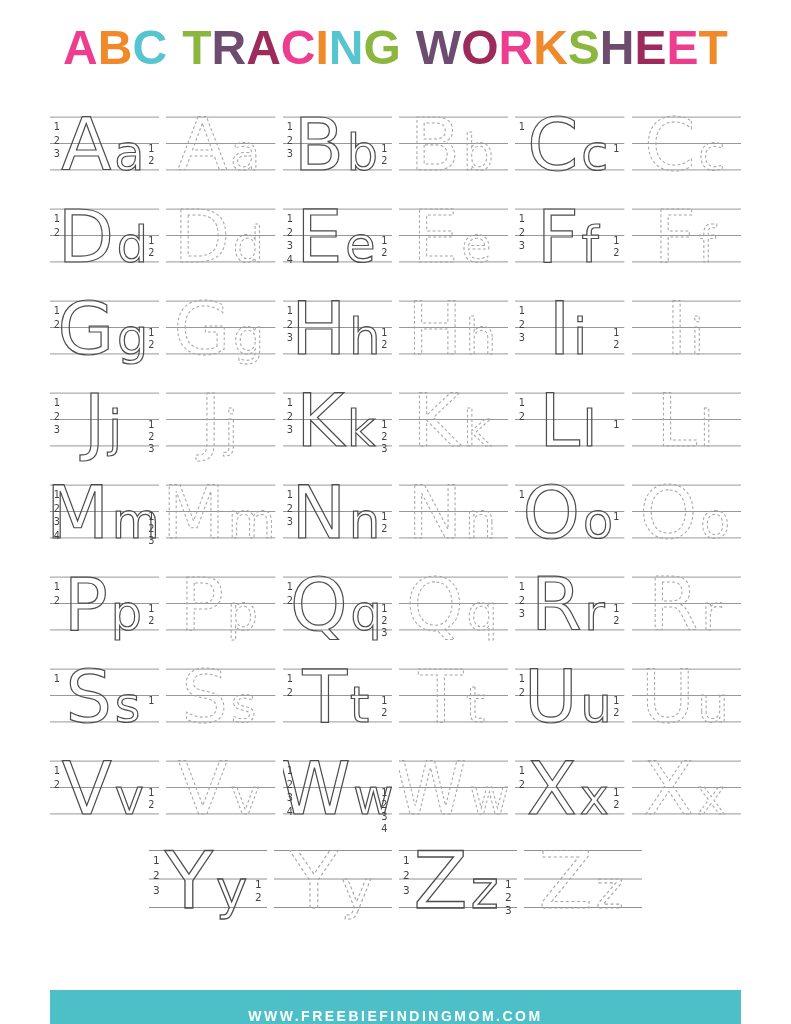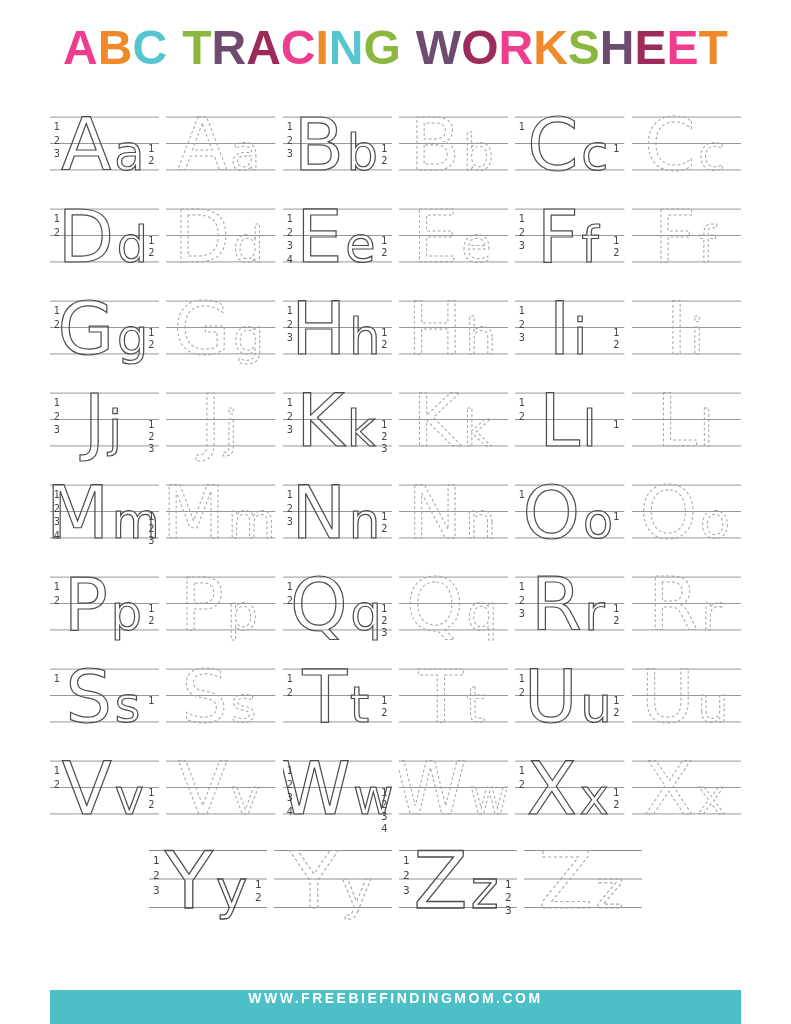--- a/index.html
+++ b/index.html
@@ -47,21 +47,21 @@
     font-size:10.5px;
   }
   
   .footer{
     position:absolute;
     left:0;right:0;bottom:0;
     height:34px;
     background:var(--teal,#4cc0c6);
     color:#ffffff;
     display:flex;
-    align-items:flex-start;
+    align-items:flex-end;
     justify-content:center;
     font-size:14px;
     font-weight:bold;
     letter-spacing:2.5px;
   }
 </style>
 </head>
 <body>
 
 <div class="page">

